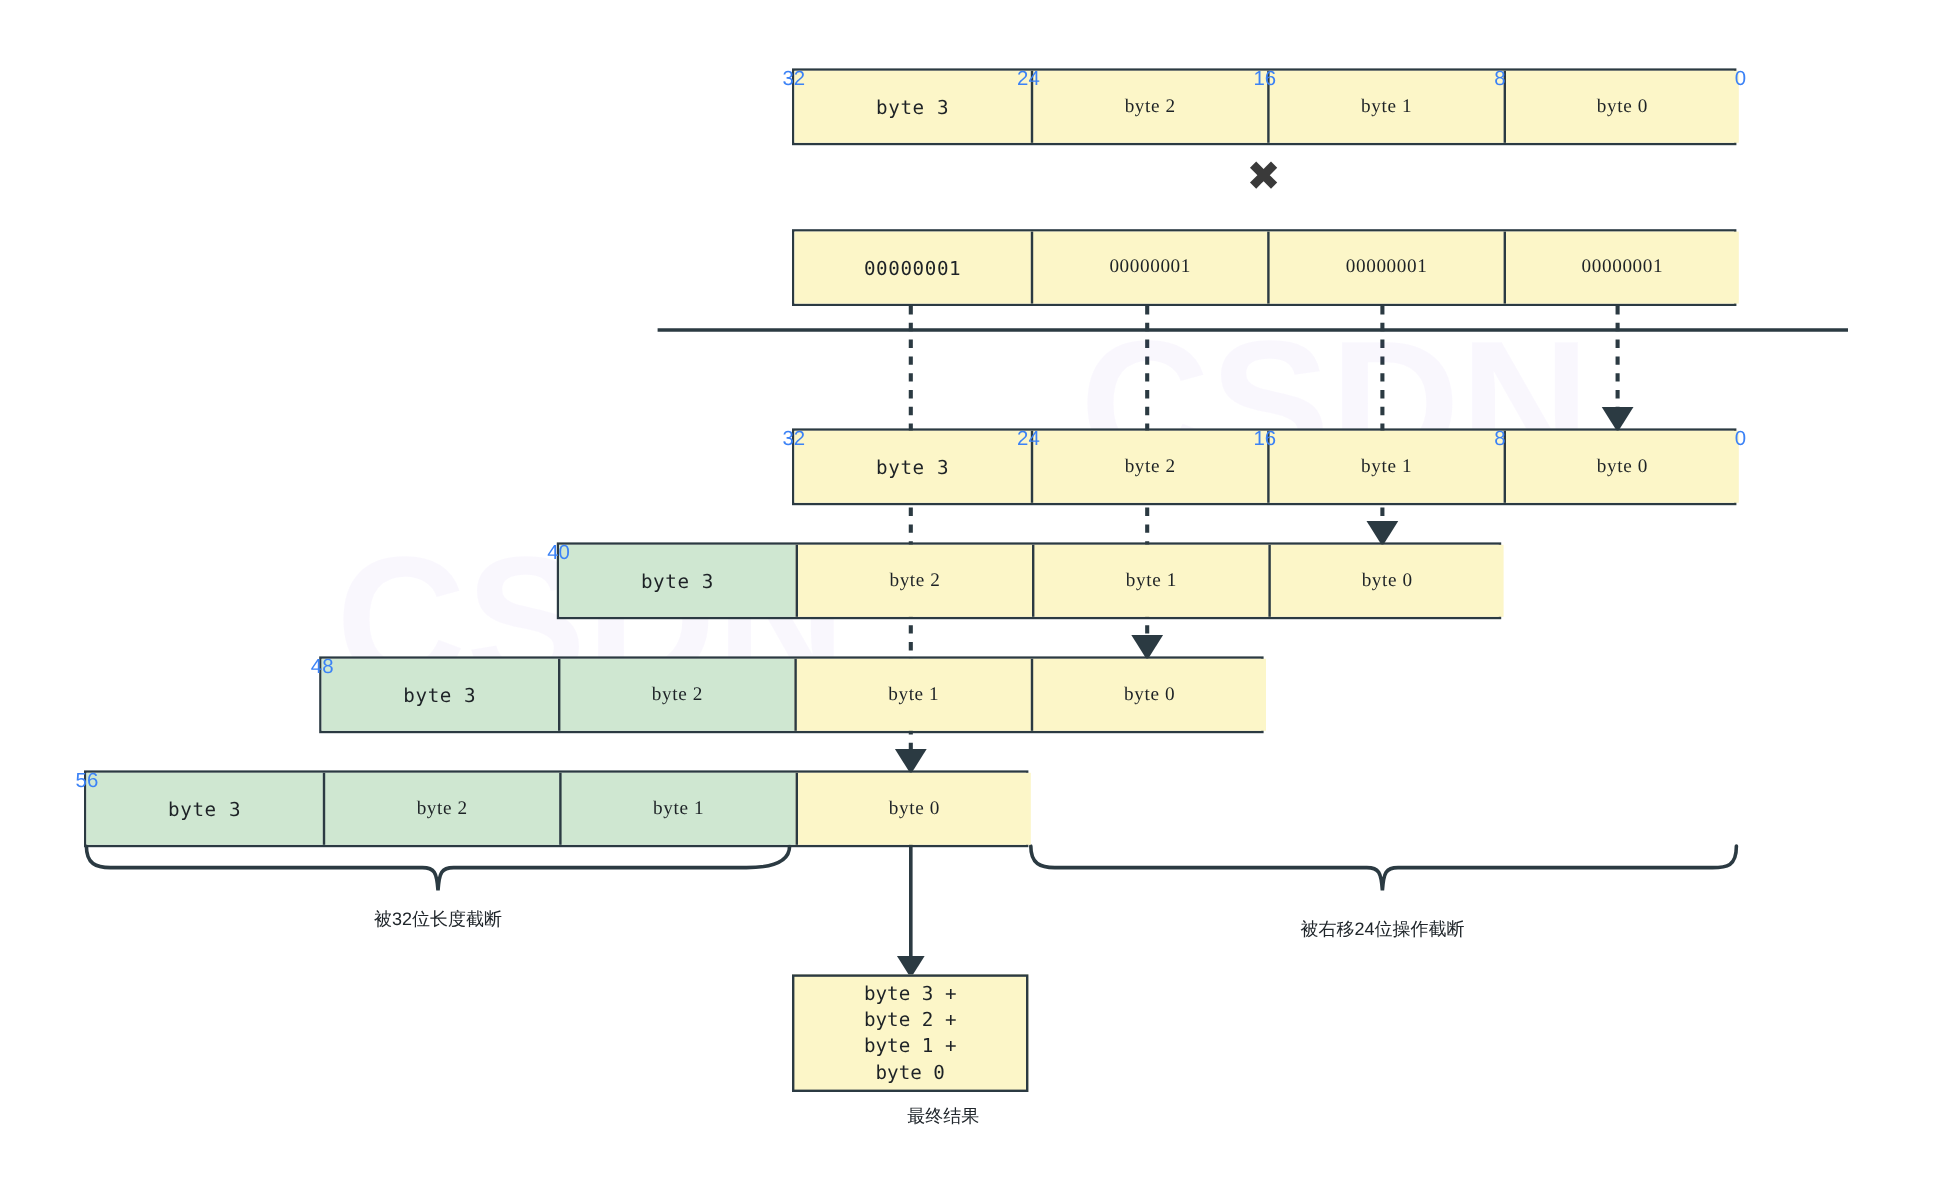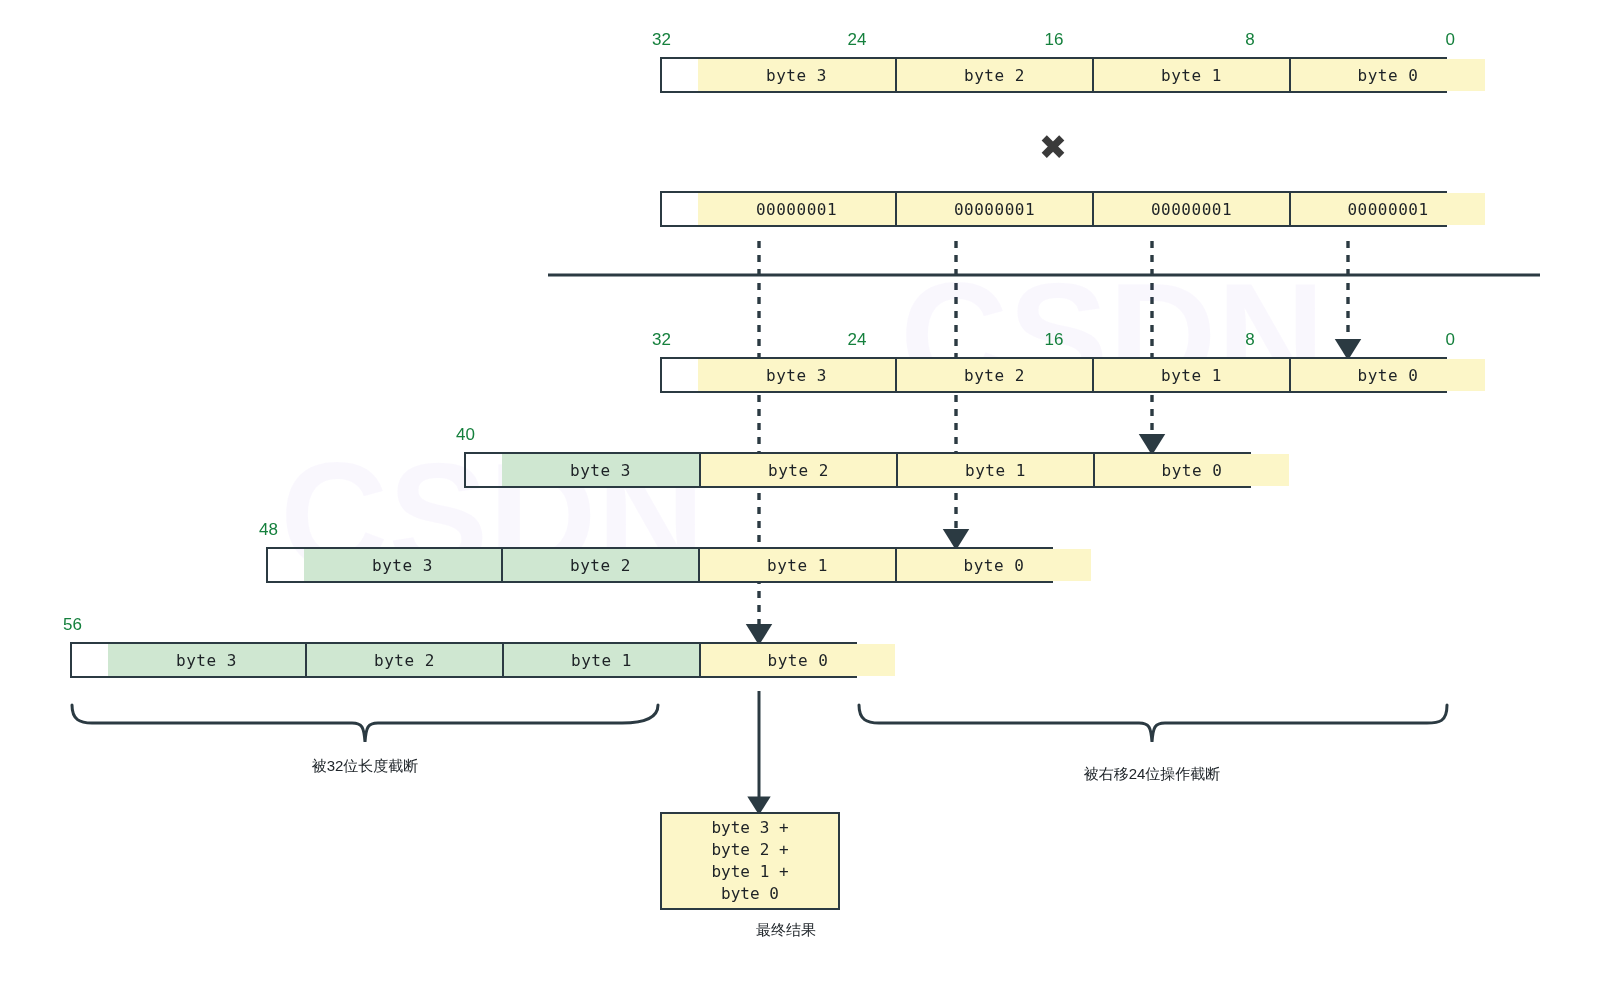--- a/index.html
+++ b/index.html
@@ -4,33 +4,33 @@
 <title>bit-shift-diagram</title>
 <style>
   html,body{margin:0;padding:0;background:#ffffff;}
   body{width:1612px;height:992px;overflow:hidden;
        font-family:"Liberation Sans","DejaVu Sans",sans-serif;}
   #stage{position:relative;width:1612px;height:992px;background:#fff;}
   svg#canvas{position:absolute;left:0;top:0;width:1612px;height:992px;}
 
   
   .row{position:absolute;display:flex;box-sizing:border-box;
-       border:2.5px solid #2b3a42;height:36px;z-index:3;padding-left:36px;}
+       border:2.5px solid #2b3a42;height:64px;z-index:3;}
   .cell{box-sizing:border-box;flex:0 0 auto;height:100%;
         display:flex;align-items:center;justify-content:center;
         font-family:"DejaVu Sans Mono","Liberation Mono",monospace;
         font-size:16px;color:#1d2226;letter-spacing:.5px;}
-  .cell + .cell{border-left:2.5px solid #2b3a42;}
+  .cell + .cell{border-left:2.5px solid #2b3a42;font-family:Liberation Serif, serif;}
   .c-yellow{background:#fcf6c8;}
   .c-green{background:#cfe7d1;}
 
   
-  .tick{position:absolute;font-size:17px;color:#15803d;
+  .tick{position:absolute;font-size:17px;color:#3b82f6;
         font-family:"Liberation Sans","DejaVu Sans",sans-serif;
-        white-space:nowrap;z-index:4;}
+        white-space:nowrap;z-index:4;margin-top:26px;}
   .tick.left{transform:translateX(0);}
   .tick.ctr{transform:translateX(-50%);}
   .tick.rgt{transform:translateX(-100%);}
 
   
   .mulsym{position:absolute;font-size:34px;line-height:1;color:#3a3a3a;
           font-family:"DejaVu Sans",sans-serif;font-weight:bold;
           transform:translate(-50%,-50%);z-index:5;}
 
   
@@ -150,21 +150,21 @@
   <div class="row" style="left:70px;top:642px;width:787px;">
     <div class="cell c-green" style="width:197px;">byte 3</div>
     <div class="cell c-green" style="width:197px;">byte 2</div>
     <div class="cell c-green" style="width:197px;">byte 1</div>
     <div class="cell c-yellow" style="width:196px;">byte 0</div>
   </div>
 
   <div class="cap" style="left:365px;top:757px;">被32位长度截断</div>
   <div class="cap" style="left:1152px;top:765px;">被右移24位操作截断</div>
 
-  <div class="resultbox" style="left:660px;top:812px;width:180px;height:98px;">
+  <div class="resultbox" style="left:660px;top:812px;width:197px;height:98px;">
     <div>byte 3 +</div>
     <div>byte 2 +</div>
     <div>byte 1 +</div>
     <div> byte 0</div>
   </div>
 
   <div class="cap" style="left:786px;top:921px;">最终结果</div>
 
 </div>
 

